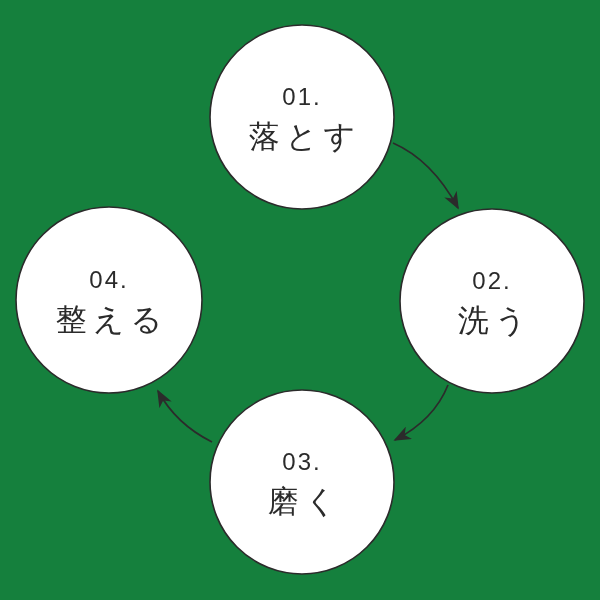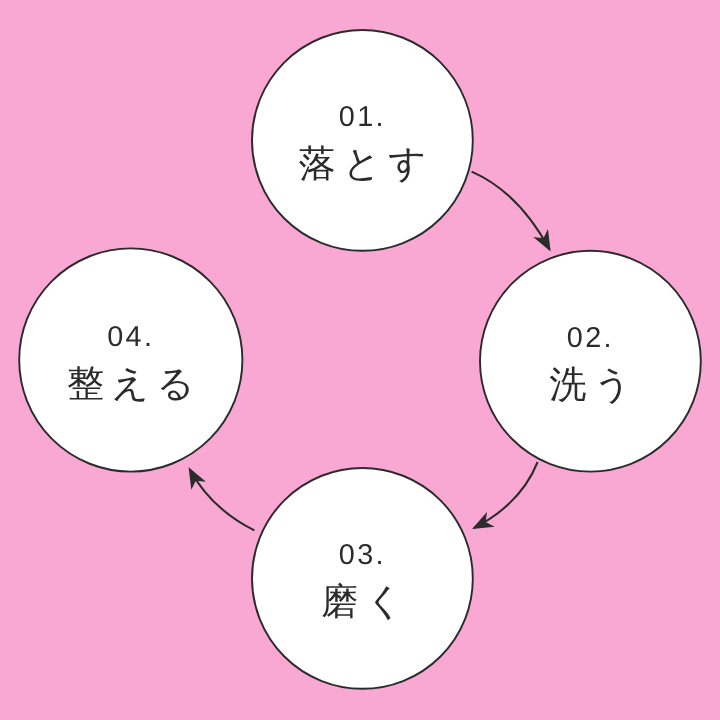--- a/index.html
+++ b/index.html
@@ -7,21 +7,21 @@
     padding: 0;
     width: 600px;
     height: 600px;
     background: #ffffff;
     overflow: hidden;
   }
   .stage {
     position: relative;
     width: 600px;
     height: 600px;
-    background: #f9a8d4;
+    background: #15803d;
   }
   svg {
     display: block;
     font-family: "Liberation Sans", "DejaVu Sans", sans-serif;
   }
   .node-circle {
     fill: #ffffff;
     stroke: #2b2b2b;
     stroke-width: 1.6;
   }

